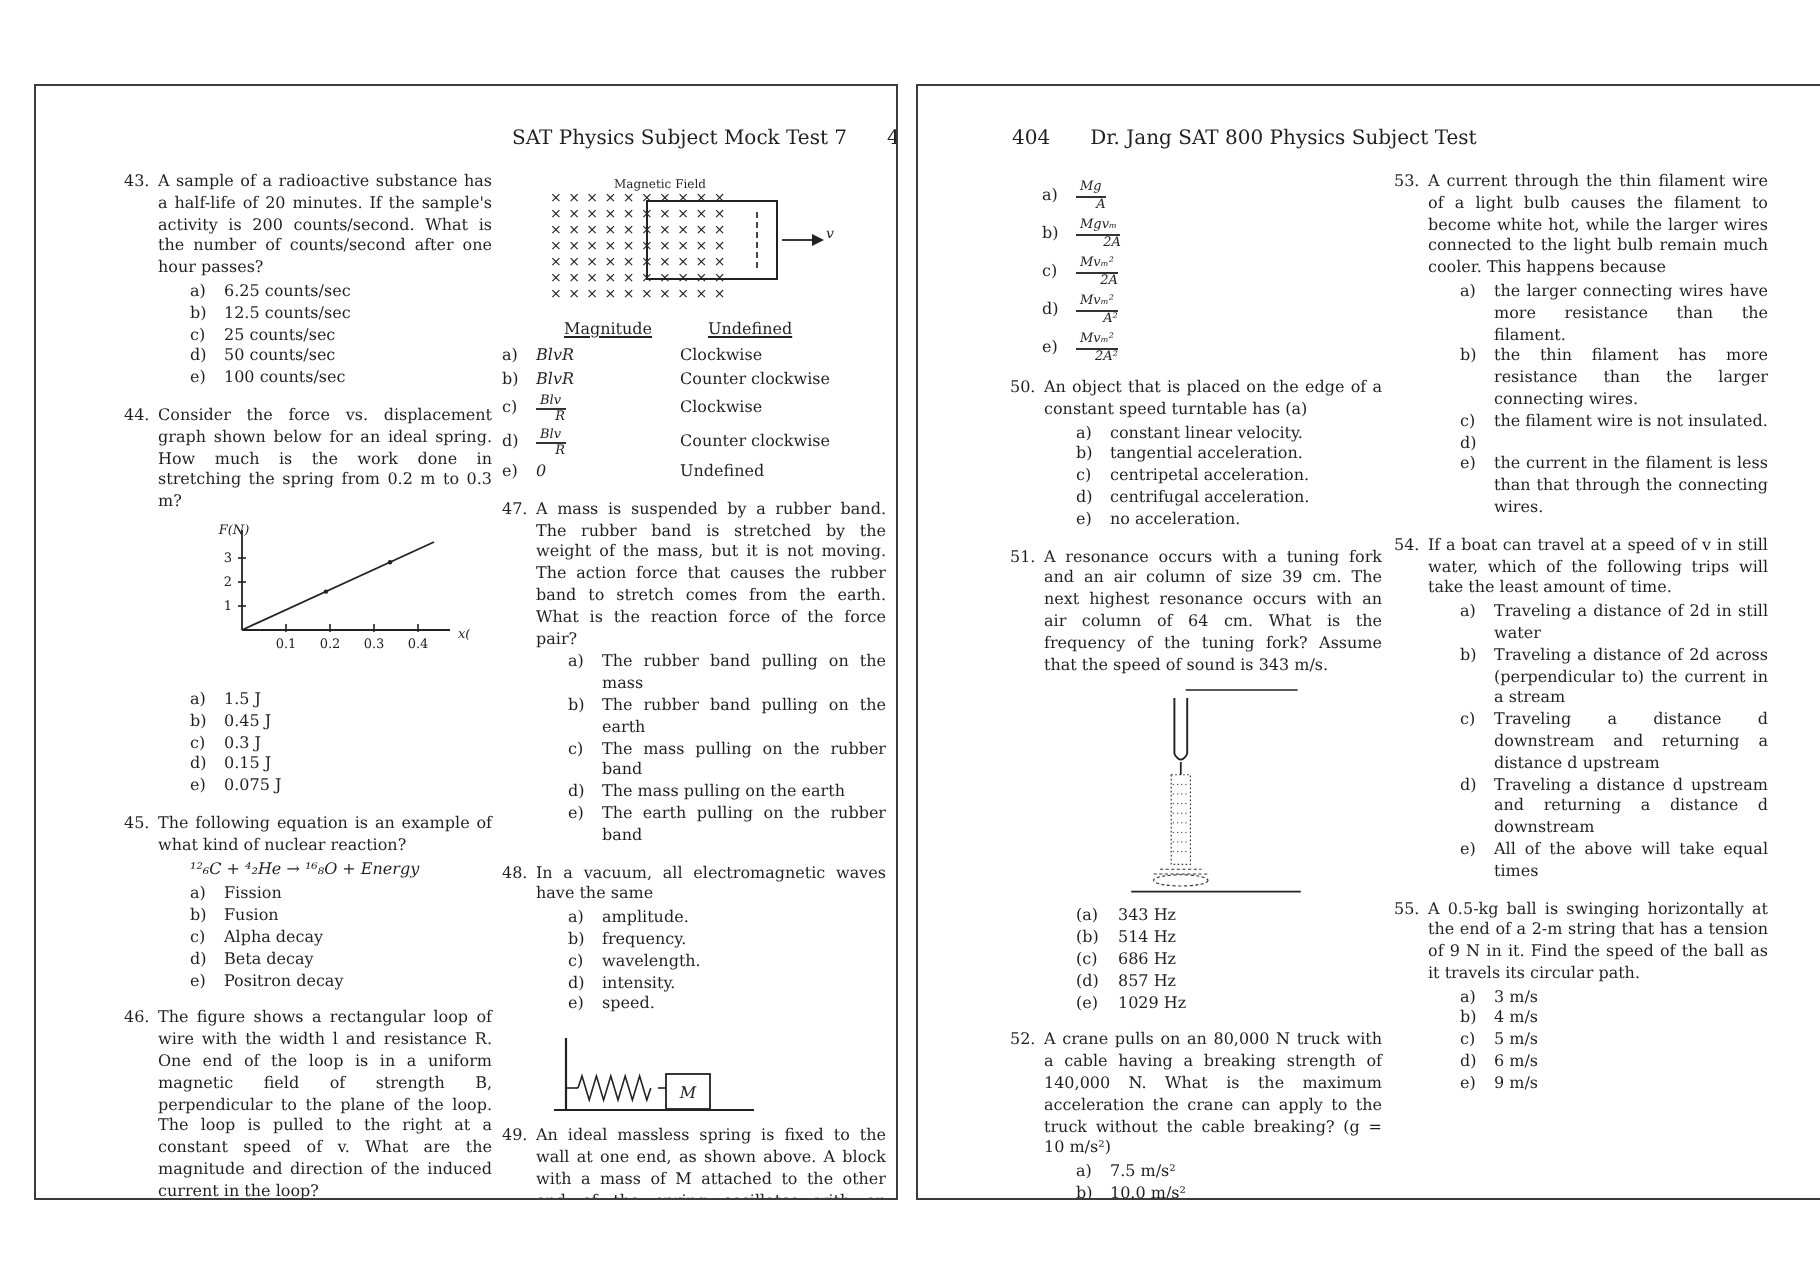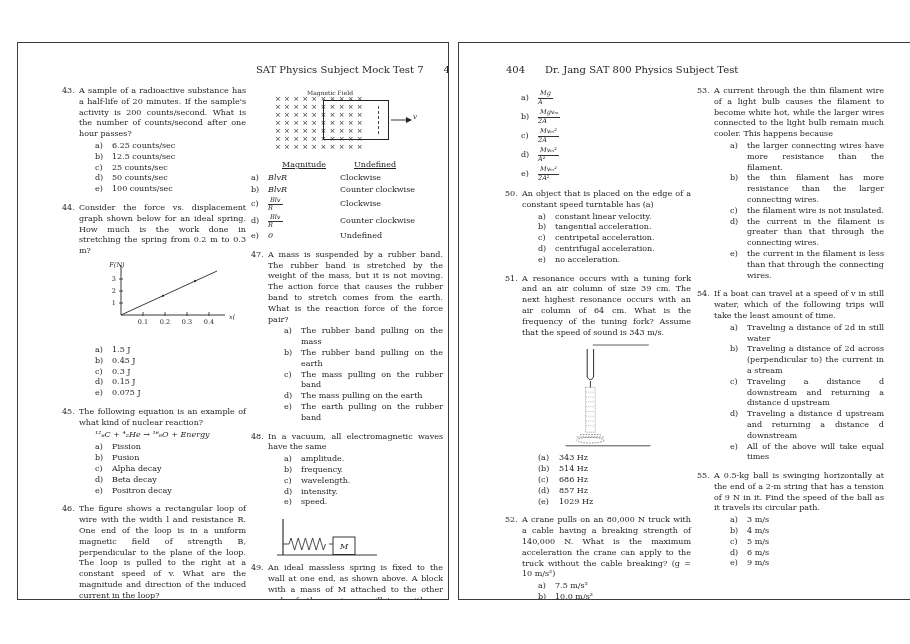--- a/index.html
+++ b/index.html
@@ -26,21 +26,21 @@
   .qb { flex:1; text-align:justify; }
   .opts { margin-top:1px; }
   .opt { display:flex; margin-left:16px; }
   .ol { width:17px; flex:none; }
   .olw { width:21px; }
   .ot { flex:1; }
 
   .eq { margin:1px 0 2px 16px; font-style:italic; }
 
   
-  .fr { display:inline-block; vertical-align:middle; text-align:left; font-style:italic;
+  .fr { display:inline-block; vertical-align:middle; text-align:right; font-style:italic;
         font-size:6.5px; line-height:7.5px; }
   .fr .nu { display:block; border-bottom:1px solid #333; padding:0 2px; }
   .fr .de { display:block; }
   .fopt { display:flex; align-items:center; margin-left:16px; margin-bottom:3px; min-height:13px; }
 
   
   .ffig { position:relative; height:68px; margin:2px 0 4px 24px; width:150px; }
   .fcap { position:absolute; top:0; left:32px; font-size:6px; }
   .frows { position:absolute; top:7px; left:0; font-size:7px; line-height:8px;
            letter-spacing:0.5px; white-space:nowrap; }
@@ -491,21 +491,20 @@
           <div class="opt">
               <span class="ol">b)</span>
               <span class="ot">the thin filament has more resistance than the larger connecting wires.</span>
             </div>
           <div class="opt">
               <span class="ol">c)</span>
               <span class="ot">the filament wire is not insulated.</span>
             </div>
           <div class="opt">
               <span class="ol">d)</span>
-              <span class="ot">the current in the filament is greater than that through the connecting wires.</span>
             </div>
           <div class="opt">
               <span class="ol">e)</span>
               <span class="ot">the current in the filament is less than that through the connecting wires.</span>
             </div>
         </div>
       </div>
     </div>
 
     <div class="q">

